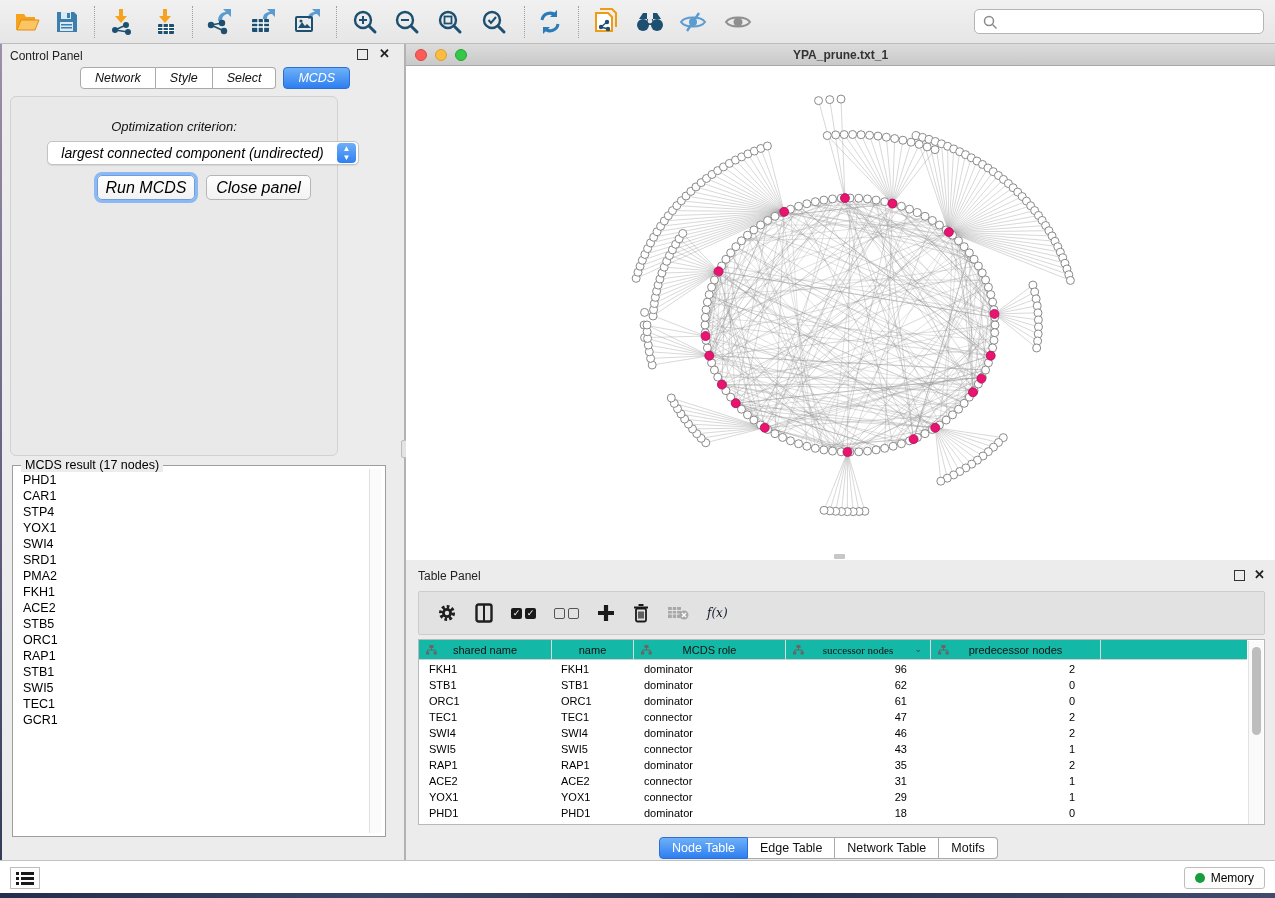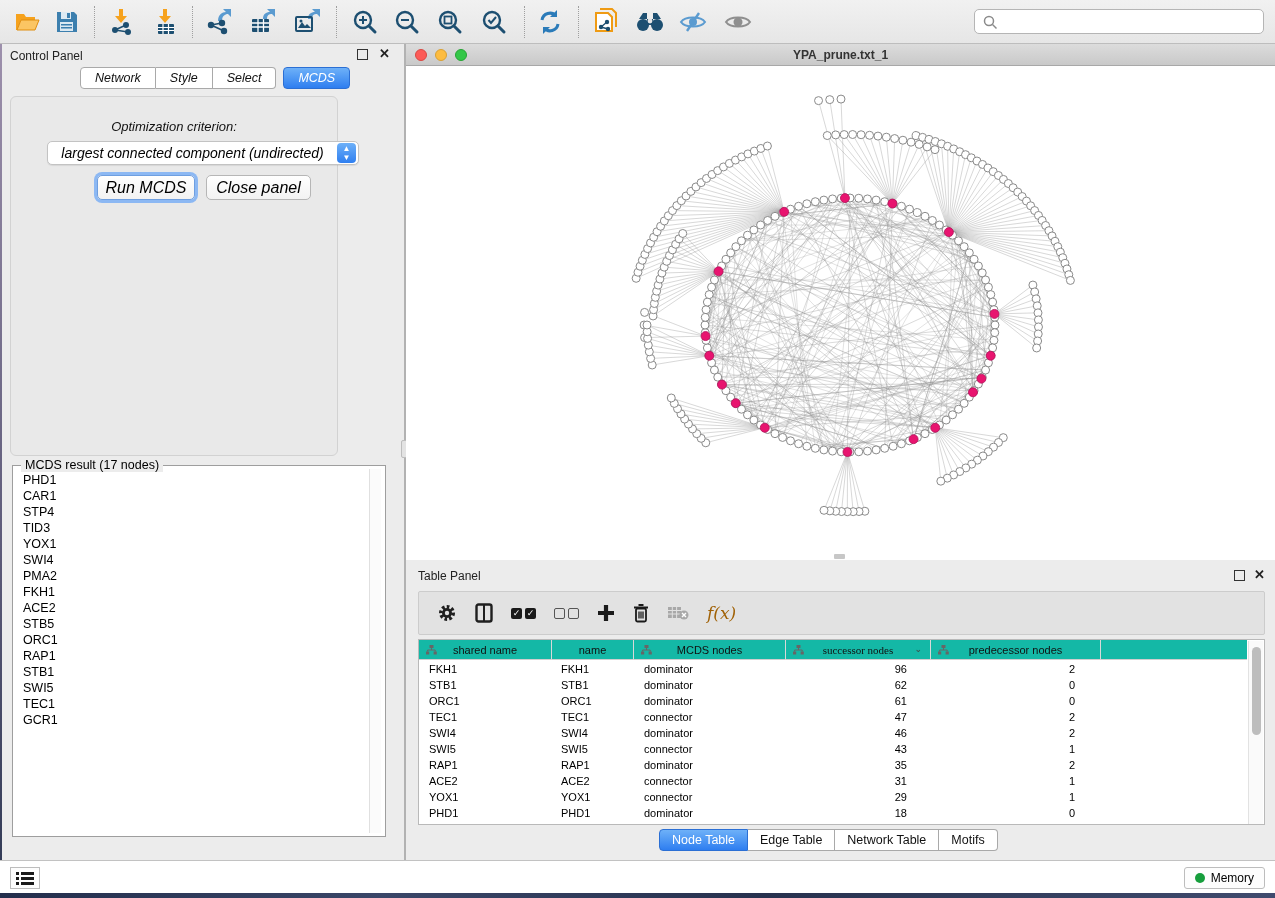--- a/index.html
+++ b/index.html
@@ -89,21 +89,21 @@
   #table-panel { position:absolute; left:406px; top:565px; width:869px; height:295px; background:#ececec; }
   #tp-header .panel-title { position:absolute; left:12px; top:4px; }
   #tp-float { right:30px; } #tp-close { right:10px; }
   #tp-toolbar { position:absolute; left:12px; top:26px; width:847px; height:44px;
     background:#e2e2e2; border:1px solid #cccccc; border-radius:2px; display:flex; align-items:center; }
   .tp-ico { margin-left:18px; display:flex; align-items:center; justify-content:center; }
   .cb-pair { display:flex; gap:3px; }
   .cb { width:11px; height:11px; border-radius:2px; }
   .cb.on { background:#1a1a1a; color:#fff; font-size:9px; line-height:11px; text-align:center; }
   .cb.off { border:1.5px solid #555; background:transparent; }
-  #fx-label { font-family:"DejaVu Serif", serif; font-style:italic; font-size:17px; color:#a16207; }
+  #fx-label { font-family:"DejaVu Serif", serif; font-style:italic; font-size:12px; color:#0f172a; }
 
   #node-table { position:absolute; left:12px; top:74px; width:847px; height:186px;
     background:#fff; border:1px solid #b9b9b9; }
   #nt-headrow { position:absolute; left:0; top:0; width:828px; height:20px; background:#14b8a6;
     border-bottom:1px solid #cfcfcf; display:flex; }
   .hcell { height:20px; display:flex; align-items:center; justify-content:center; gap:5px;
     border-right:1px solid #d8d8d8; font-size:11px; color:#111; position:relative; }
   .hcell .tree-ico { position:absolute; left:7px; top:5px; }
   .hc0{width:133px;} .hc1{width:82px;} .hc2{width:152px;} .hc3{width:145px;font-family:Liberation Serif, serif;} .hc4{width:170px; border-right:1px solid #d8d8d8;}
   .sort-chip { font-size:9px; color:#444; position:absolute; right:8px; top:4px; }
@@ -111,21 +111,21 @@
   .trow { display:flex; height:16px; }
   .tcell { font-size:11px; color:#000; line-height:16px; white-space:nowrap; overflow:hidden; }
   .tc0{width:133px; padding-left:10px;} .tc1{width:82px; padding-left:9px;}
   .tc2{width:152px; padding-left:10px;} .tc3{width:145px; text-align:right; padding-right:24px;}
   .tc4{width:170px; text-align:right; padding-right:26px;}
   #nt-vscroll { position:absolute; right:1px; top:1px; width:15px; height:183px;
     background:#fafafa; border-left:1px solid #e2e2e2; }
   #nt-thumb { position:absolute; left:3px; top:6px; width:9px; height:88px;
     background:#bdbdbd; border-radius:5px; }
 
-  #tp-tabs { position:absolute; left:253px; top:264px; height:22px; display:flex; }
+  #tp-tabs { position:absolute; left:253px; top:272px; height:22px; display:flex; }
   .tp-tab { height:22px; padding:0 12px; font-size:12.5px; display:flex; align-items:center;
     background:#fff; border:1px solid #a9a9a9; border-left:none; color:#111; }
   .tp-tab:first-child { border-left:1px solid #a9a9a9; border-radius:4px 0 0 4px; }
   .tp-tab.last { border-radius:0 4px 4px 0; }
   .tp-tab.active { background:linear-gradient(#6eb1f8,#2e7ef0); border-color:#2b6fd4; color:#fff; }
 
   
   #status-bar { position:absolute; left:0; top:860px; width:1275px; height:33px;
     background:#ffffff; border-top:1px solid #c2c2c2; }
   #list-btn { position:absolute; left:10px; top:6px; width:30px; height:22px; background:#fdfdfd;
@@ -314,23 +314,23 @@
       <div class="cp-btn" id="run-btn">Run MCDS</div>
       <div class="cp-btn" id="close-panel-btn">Close panel</div>
     </div>
 
     <div id="mcds-box">
       <div id="mcds-legend">MCDS result (17 nodes)</div>
       <div id="mcds-list">
           <div class="mcds-item">PHD1</div>
           <div class="mcds-item">CAR1</div>
           <div class="mcds-item">STP4</div>
-          <div class="mcds-item">TID3</div>
           <div class="mcds-item">YOX1</div>
           <div class="mcds-item">SWI4</div>
+          <div class="mcds-item">SRD1</div>
           <div class="mcds-item">PMA2</div>
           <div class="mcds-item">FKH1</div>
           <div class="mcds-item">ACE2</div>
           <div class="mcds-item">STB5</div>
           <div class="mcds-item">ORC1</div>
           <div class="mcds-item">RAP1</div>
           <div class="mcds-item">STB1</div>
           <div class="mcds-item">SWI5</div>
           <div class="mcds-item">TEC1</div>
           <div class="mcds-item">GCR1</div>
@@ -1133,21 +1133,21 @@
         <div class="hcell hc1">
           <span>name</span>
         </div>
         <div class="hcell hc2">
           <svg class="tree-ico" width="11" height="10" viewBox="0 0 11 10">
               <rect x="3.5" y="0" width="4" height="3" fill="#666"></rect>
               <rect x="0" y="6.5" width="3.2" height="3" fill="#666"></rect>
               <rect x="7.6" y="6.5" width="3.2" height="3" fill="#666"></rect>
               <path d="M5.5 3v2M1.6 6.5V5h7.6v1.5" stroke="#666" fill="none"></path>
             </svg>
-          <span>MCDS nodes</span>
+          <span>MCDS role</span>
         </div>
         <div class="hcell hc3">
           <svg class="tree-ico" width="11" height="10" viewBox="0 0 11 10">
               <rect x="3.5" y="0" width="4" height="3" fill="#666"></rect>
               <rect x="0" y="6.5" width="3.2" height="3" fill="#666"></rect>
               <rect x="7.6" y="6.5" width="3.2" height="3" fill="#666"></rect>
               <path d="M5.5 3v2M1.6 6.5V5h7.6v1.5" stroke="#666" fill="none"></path>
             </svg>
           <span>successor nodes</span>
           <span class="sort-chip">⌄</span>

